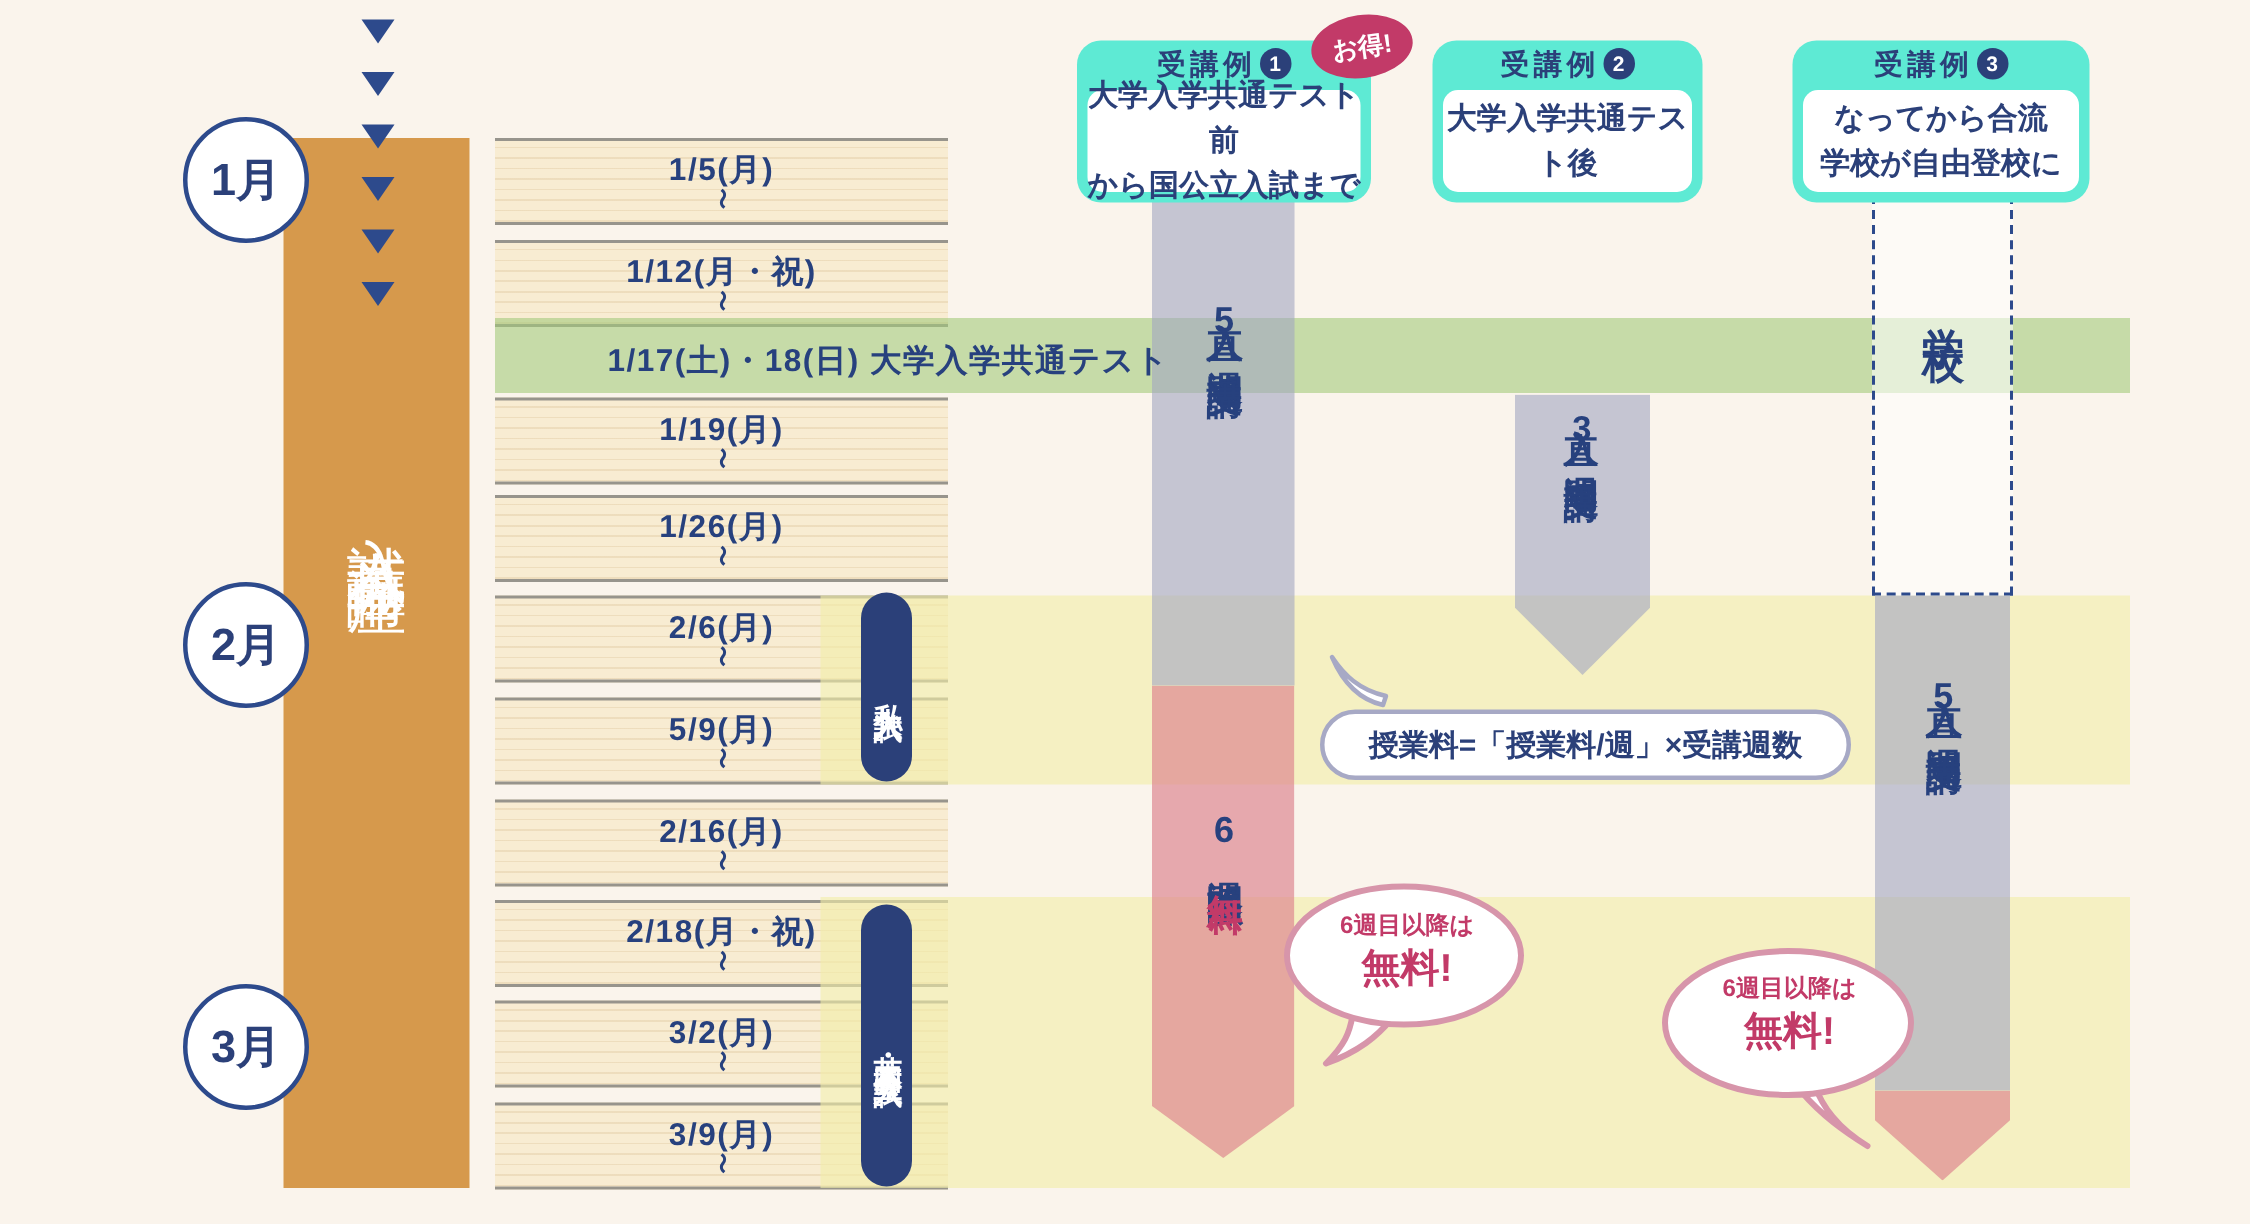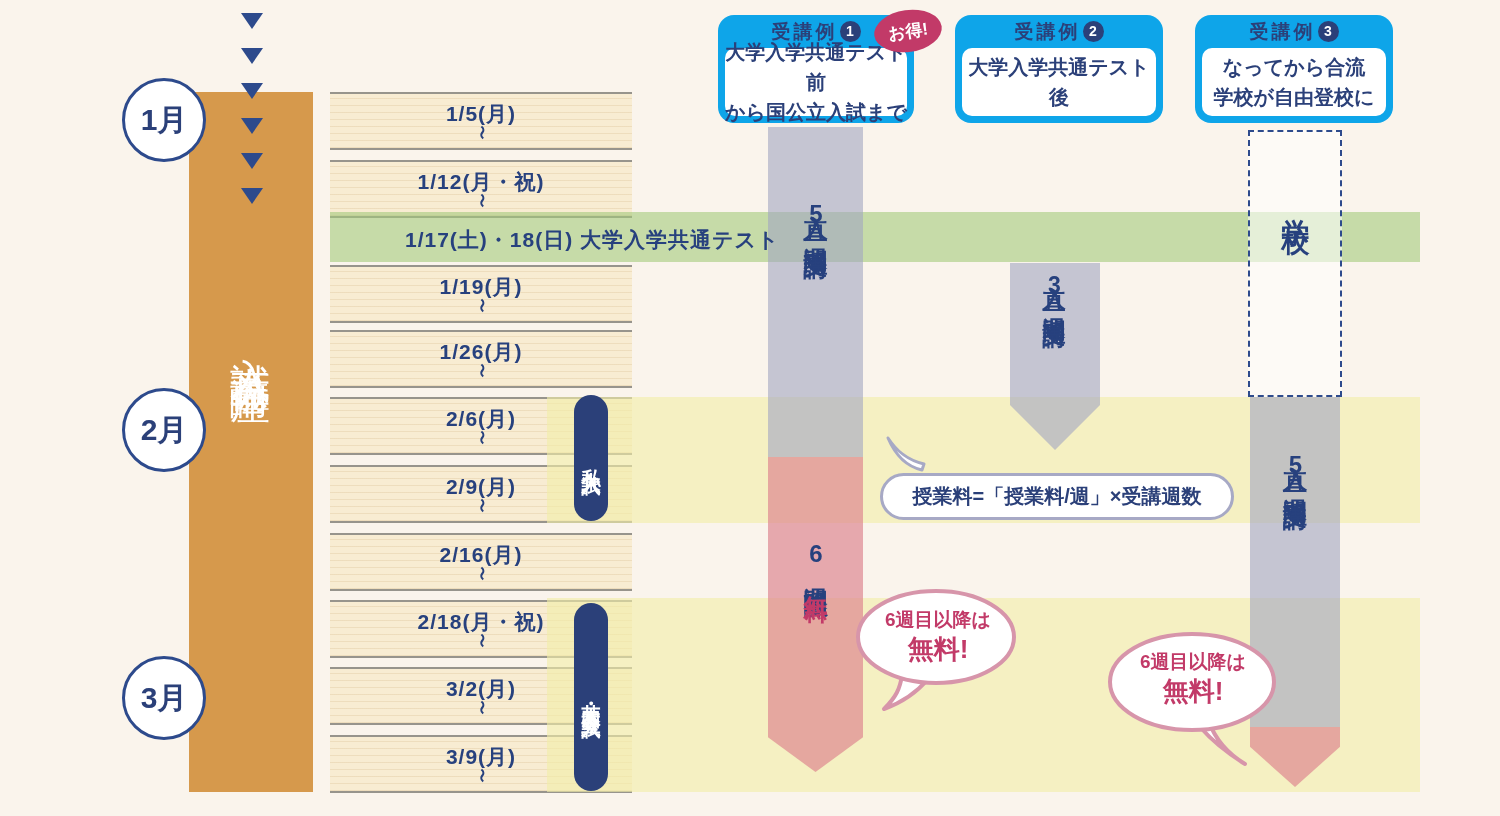--- a/index.html
+++ b/index.html
@@ -32,21 +32,21 @@
   .col-gray{background:rgba(162,165,194,0.60);z-index:3;}
   .col-pink{background:rgba(219,128,140,0.65);z-index:3;}
   .col-label{color:#27417e;font-size:24px;font-weight:600;letter-spacing:2px;z-index:5;
              display:flex;justify-content:center;}
   .free-col-label .p2{color:#c23a68;}
   
   .pill{width:34px;background:#2b4079;border-radius:17px;left:574px;z-index:6;
         display:flex;align-items:center;justify-content:center;}
   .pill-text{color:#ffffff;font-size:19px;font-weight:700;letter-spacing:2px;}
   
-  .card{top:15px;height:108px;background:#0ea5e9;border-radius:16px;z-index:6;}
+  .card{top:27px;height:108px;background:#5eead4;border-radius:16px;z-index:6;}
   .card-header{height:33px;line-height:34px;text-align:center;color:#2b4079;font-weight:700;
                font-size:19px;letter-spacing:3px;}
   .num-circle{display:inline-block;width:21px;height:21px;line-height:21px;border-radius:50%;
               background:#2b4079;color:#fff;font-size:14px;letter-spacing:0;text-align:center;
               vertical-align:2px;margin-left:2px;}
   .card-body{position:absolute;left:7px;right:7px;top:33px;bottom:7px;background:#ffffff;
              border-radius:10px;color:#2b4079;font-weight:700;font-size:20px;text-align:center;
              display:flex;flex-direction:column;justify-content:center;line-height:1.5;}
   .badge{left:874px;top:10px;width:68px;height:42px;background:#c23a68;border-radius:50%;
          transform:rotate(-8deg);display:flex;align-items:center;justify-content:center;
@@ -55,21 +55,21 @@
   .school-box{left:1248px;top:130px;width:94px;height:267px;border:2px dashed #2d4a8c;
               background:rgba(255,255,255,0.55);z-index:4;box-sizing:border-box;}
   .school-label{left:1248px;top:196px;width:94px;color:#27417e;font-size:28px;font-weight:600;
                 letter-spacing:8px;z-index:5;display:flex;justify-content:center;}
   
   .fee-bubble{left:880px;top:473px;width:354px;height:47px;background:#ffffff;border:3px solid #a7a9c5;
               border-radius:26px;z-index:6;display:flex;align-items:center;justify-content:center;
               color:#2b4079;font-size:20px;font-weight:700;box-sizing:border-box;}
   
   .bubble-text{z-index:7;text-align:center;color:#c23a68;}
-  .bubble-text .l1{font-size:19px;font-weight:600;line-height:1.3;}
+  .bubble-text .l1{font-size:16px;font-weight:600;line-height:1.3;}
   .bubble-text .l2{font-size:26px;font-weight:700;line-height:1.3;}
   svg{display:block;}
 </style>
 </head>
 <body>
 
 <div id="stage">
 
   <div class="abs tri" style="top:13px"></div>
   <div class="abs tri" style="top:48px"></div>
@@ -107,21 +107,21 @@
   </div>
   <div class="abs row" style="top:330px">
     <span class="row-date">1/26(月)</span>
     <span class="row-tilde">〜</span>
   </div>
   <div class="abs row" style="top:397px">
     <span class="row-date">2/6(月)</span>
     <span class="row-tilde">〜</span>
   </div>
   <div class="abs row" style="top:465px">
-    <span class="row-date">2/9(月)</span>
+    <span class="row-date">5/9(月)</span>
     <span class="row-tilde">〜</span>
   </div>
   <div class="abs row" style="top:533px">
     <span class="row-date">2/16(月)</span>
     <span class="row-tilde">〜</span>
   </div>
   <div class="abs row" style="top:600px">
     <span class="row-date">2/18(月・祝)</span>
     <span class="row-tilde">〜</span>
   </div>
@@ -170,21 +170,21 @@
     <span class="pill-text vtext">芸大・国公立入試</span>
   </div>
 
   <div class="abs card" style="left:718px;width:196px;">
     <div class="card-header"><span>受講例</span><span class="num-circle">1</span></div>
     <div class="card-body">
       <div>大学入学共通テスト前</div>
       <div>から国公立入試まで</div>
     </div>
   </div>
-  <div class="abs card" style="left:955px;width:208px;">
+  <div class="abs card" style="left:955px;width:180px;">
     <div class="card-header"><span>受講例</span><span class="num-circle">2</span></div>
     <div class="card-body">
       <div>大学入学共通テスト後</div>
     </div>
   </div>
   <div class="abs card" style="left:1195px;width:198px;">
     <div class="card-header"><span>受講例</span><span class="num-circle">3</span></div>
     <div class="card-body">
       <div>なってから合流</div>
       <div>学校が自由登校に</div>

